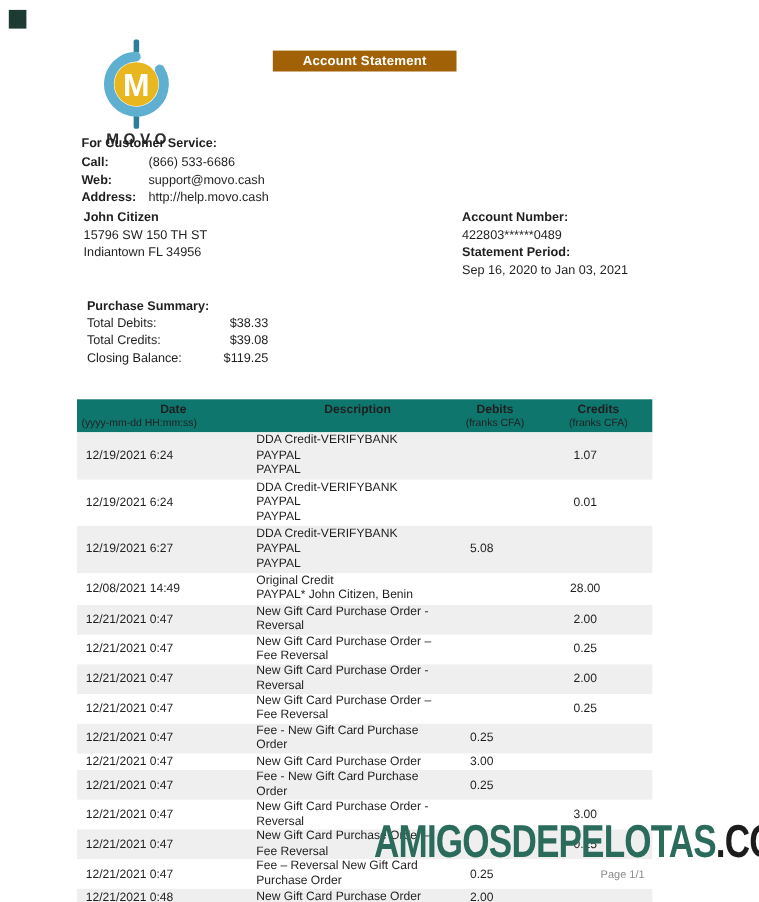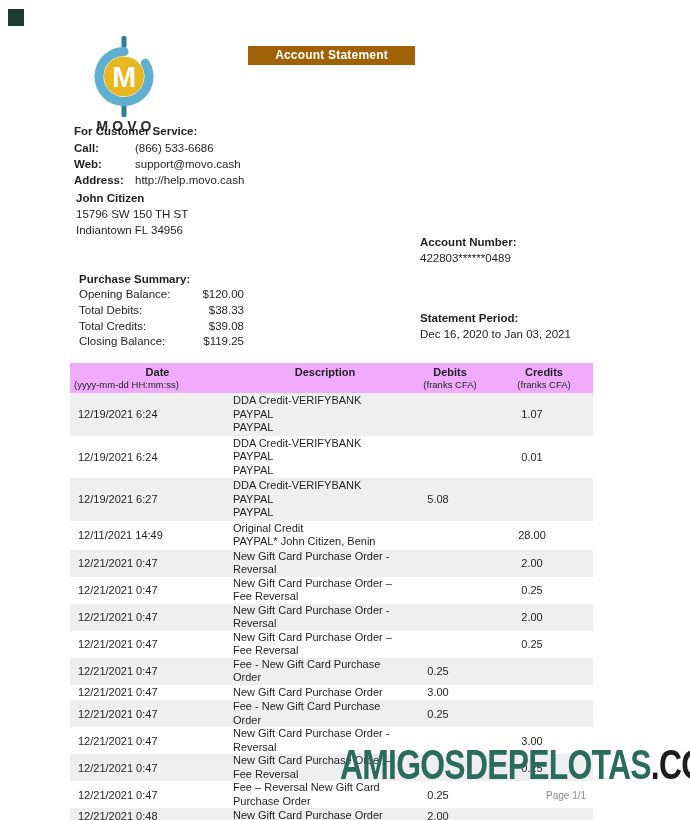--- a/index.html
+++ b/index.html
@@ -26,32 +26,32 @@
   .cs-block { position:absolute; left:74px; top:125px; font-size:11.5px; }
   .cs-heading { font-weight:bold; margin-bottom:3px; }
   .cs-row { display:flex; line-height:16px; }
   .cs-label { font-weight:bold; width:61px; }
   .cs-value {}
 
   
   .holder-block { position:absolute; left:76px; top:190px; font-size:11.5px; line-height:16px; }
   .holder-name { font-weight:bold; }
   .acct-block { position:absolute; left:420px; top:190px; font-size:11.5px; line-height:16px; }
-  .acct-block .b { font-weight:bold;margin-top:44px; }
+  .acct-block .b { font-weight:bold; }
 
   
   .summary-block { position:absolute; left:79px; top:271px; font-size:11.5px; }
   .summary-heading { font-weight:bold; line-height:16px; }
   .summary-row { display:flex; line-height:15.8px; }
   .summary-label { width:110px; }
   .summary-value { width:55px; text-align:right; }
 
   
   .txn-table { position:absolute; left:70px; top:363px; width:523px; font-size:11px; }
-  .thead { background:#f0abfc; padding:3px 0 3px 0; }
+  .thead { background:#0f766e; padding:3px 0 3px 0; }
   .thead-row { display:flex; font-weight:bold; }
   .col-date { width:175px; }
   .col-desc { width:160px; }
   .col-debit { width:90px; text-align:center; }
   .col-credit { width:98px; text-align:center; }
   .thead .col-date { text-align:center; }
   .thead .col-desc { text-align:center; }
   .thead-sub { display:flex; font-weight:normal; font-size:9.5px; margin-top:1px; }
   .thead-sub .col-date { text-align:left; padding-left:4px; }
   .tbody .trow { display:flex; align-items:center; }
@@ -113,30 +113,26 @@
   <div class="holder-block">
     <div class="holder-name">John Citizen</div>
     <div>15796 SW 150 TH ST</div>
     <div>Indiantown FL 34956</div>
   </div>
 
   <div class="acct-block">
     <div class="b">Account Number:</div>
     <div>422803******0489</div>
     <div class="b">Statement Period:</div>
-    <div>Dec 16, 2020 to Jan 03, 2021</div>
+    <div>Sep 16, 2020 to Jan 03, 2021</div>
   </div>
 
   <div class="summary-block">
     <div class="summary-heading">Purchase Summary:</div>
     <div id="summary-rows">
-        <div class="summary-row">
-          <div class="summary-label">Opening Balance:</div>
-          <div class="summary-value">$120.00</div>
-        </div>
         <div class="summary-row">
           <div class="summary-label">Total Debits:</div>
           <div class="summary-value">$38.33</div>
         </div>
         <div class="summary-row">
           <div class="summary-label">Total Credits:</div>
           <div class="summary-value">$39.08</div>
         </div>
         <div class="summary-row">
           <div class="summary-label">Closing Balance:</div>
@@ -182,21 +178,21 @@
         <div class="trow double striped">
           <div class="cell-date">12/19/2021 6:27</div>
           <div class="cell-desc">
             <div>DDA Credit-VERIFYBANK PAYPAL</div>
             <div>PAYPAL</div>
           </div>
           <div class="cell-debit">5.08</div>
           <div class="cell-credit"></div>
         </div>
         <div class="trow double">
-          <div class="cell-date">12/11/2021 14:49</div>
+          <div class="cell-date">12/08/2021 14:49</div>
           <div class="cell-desc">
             <div>Original Credit</div>
             <div>PAYPAL* John Citizen, Benin</div>
           </div>
           <div class="cell-debit"></div>
           <div class="cell-credit">28.00</div>
         </div>
         <div class="trow single striped">
           <div class="cell-date">12/21/2021 0:47</div>
           <div class="cell-desc">

